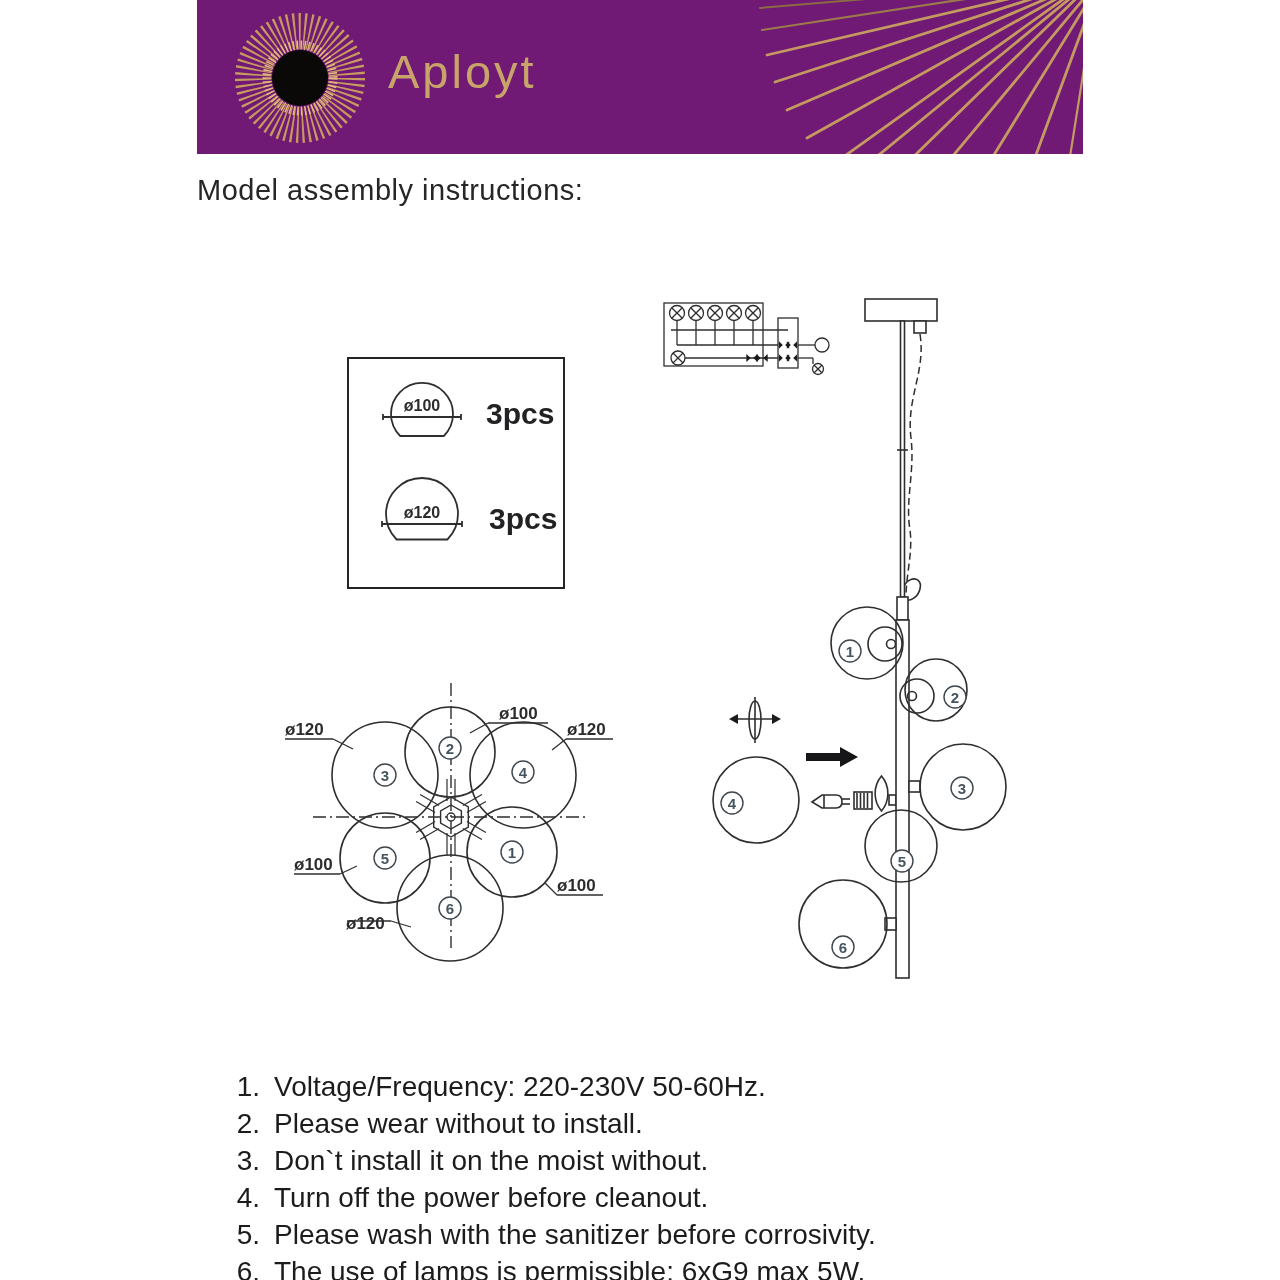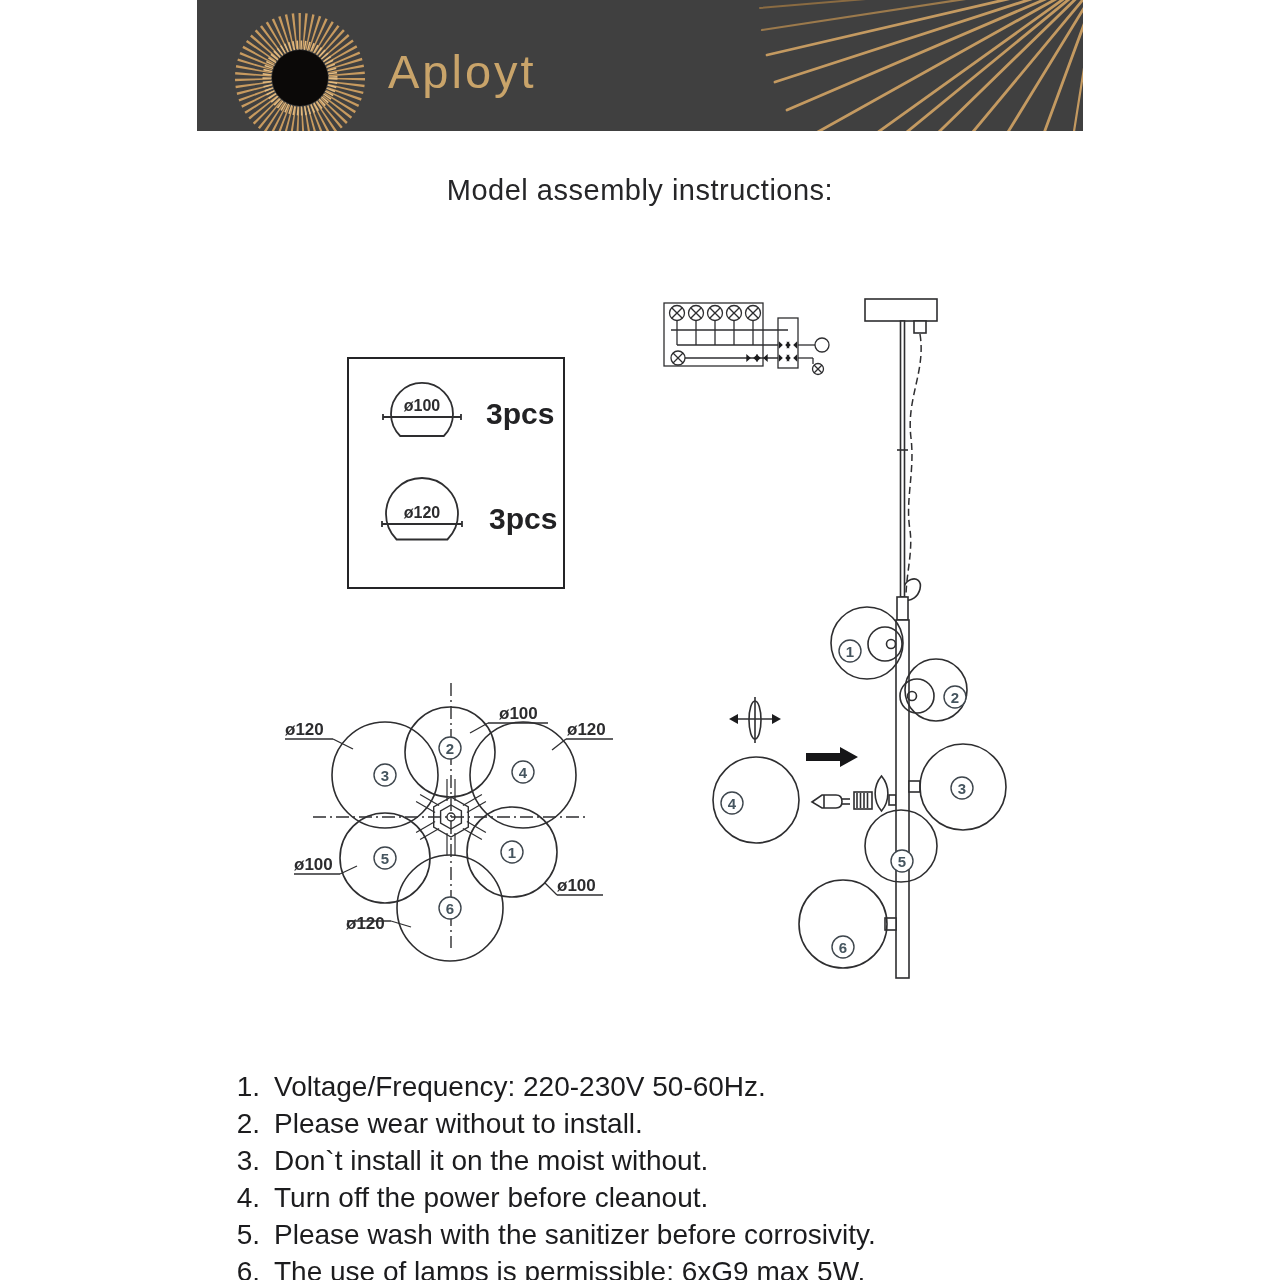--- a/index.html
+++ b/index.html
@@ -1,24 +1,24 @@
 <!DOCTYPE html>
 <html><head>
 <meta charset="utf-8">
 <style>
   html,body{margin:0;padding:0;background:#ffffff;}
   .page{position:relative;width:1280px;height:1280px;background:#ffffff;overflow:hidden;
         font-family:"Liberation Sans",sans-serif;color:#1d1d1f;}
   
-  .banner{position:absolute;left:197px;top:0;width:886px;height:131px;background:#404040;overflow:hidden;}
+  .banner{position:absolute;left:197px;top:0;width:886px;height:154px;background:#701a75;overflow:hidden;}
   .banner svg{position:absolute;left:0;top:0;}
   .brand{position:absolute;left:191px;top:44px;width:340px;font-size:47px;font-weight:400;
          letter-spacing:3px;color:#c9a46a;}
   
-  .title-block{position:absolute;left:197px;top:172px;width:886px;text-align:center;
+  .title-block{position:absolute;left:197px;top:172px;width:886px;
                font-size:29px;line-height:37px;color:#262628;font-weight:400;letter-spacing:0.5px;}
   
   .parts-box{position:absolute;left:347px;top:357px;width:218px;height:232px;border:2px solid #242426;box-sizing:border-box;}
   
   .diagram{position:absolute;}
   svg text.tech{font-family:"Liberation Sans",sans-serif;font-weight:700;fill:#2c2c2e;}
   svg text.digit{font-family:"Liberation Sans",sans-serif;font-weight:700;fill:#45555f;}
   svg text.qty{font-family:"Liberation Sans",sans-serif;font-weight:600;fill:#222224;}
   
   .instructions{position:absolute;left:210px;top:1069px;width:940px;font-size:28px;color:#1c1c1e;}

